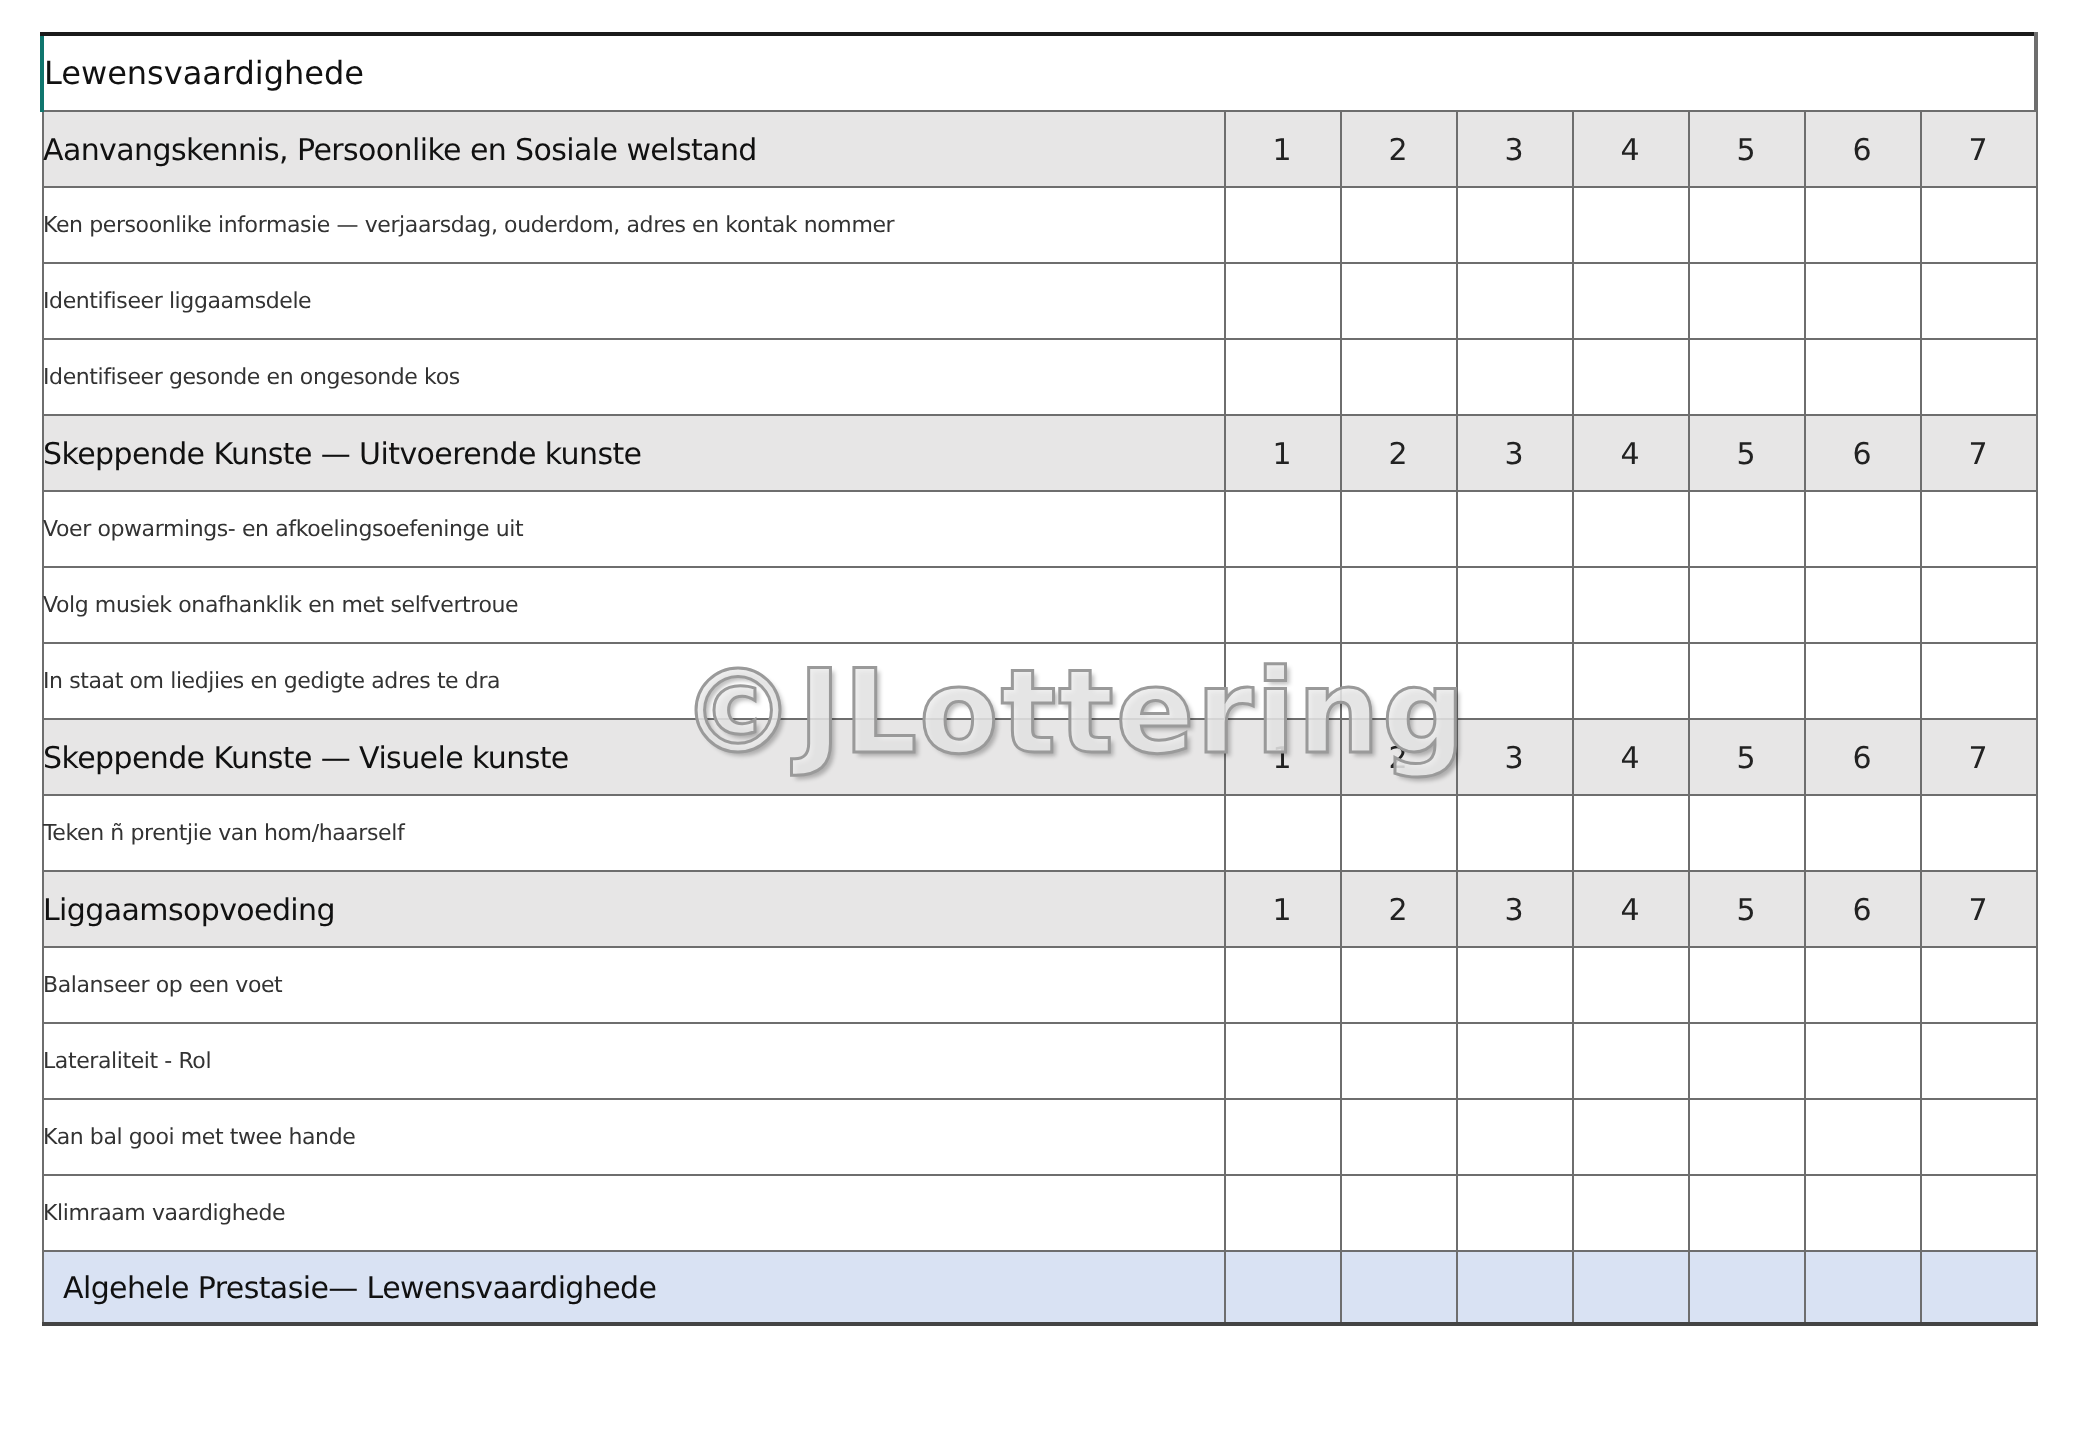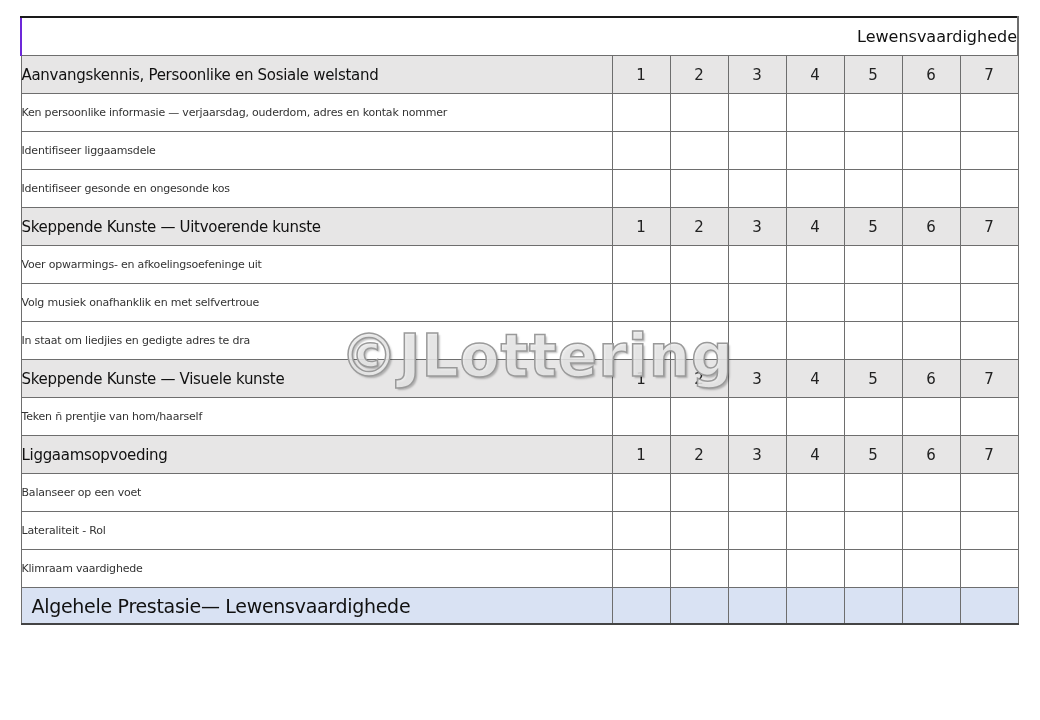--- a/index.html
+++ b/index.html
@@ -1,28 +1,28 @@
 <!DOCTYPE html>
 <html><head>
   <meta charset="utf-8">
   <style>
     html, body { margin: 0; padding: 0; background: #ffffff; }
     body { width: 1040px; height: 720px; position: relative; overflow: hidden;
            font-family: "DejaVu Sans", sans-serif; color: #111; }
     .sheet { position: absolute; left: 20px; top: 16px; width: 999px; }
     table { border-collapse: collapse; width: 999px; table-layout: fixed; }
     td { border: 1.5px solid #6e6e6e; padding: 0; height: 37px; vertical-align: middle; }
-    td.title { text-align: right; font-size: 16px; border-top: 2px solid #1a1a1a;
-               border-left: 2px solid #6d28d9; border-right: 2px solid #6e6e6e; }
+    td.title { text-align: left; font-size: 16px; border-top: 2px solid #1a1a1a;
+               border-left: 2px solid #0f766e; border-right: 2px solid #6e6e6e; }
     tr.section td { background: #e7e6e6; }
     tr.section td.label { font-size: 15px; letter-spacing: -0.3px; }
     tr.section td.num { text-align: center; font-size: 15px; color: #222; }
     tr.item td.label { font-size: 11px; color: #333; letter-spacing: -0.2px; }
     tr.overall td { background: #d9e2f3; height: 35px; border-bottom: 2px solid #444; }
-    tr.overall td.label { font-size: 19px; padding-left: 10px; letter-spacing: -0.3px; }
+    tr.overall td.label { font-size: 15px; padding-left: 10px; letter-spacing: -0.3px; }
     td.cell { background: transparent; }
     col.labelcol { width: 591px; }
     col.numcol { width: 58px; }
     .watermark { position: absolute; left: 340px; top: 322px; font-family: "DejaVu Sans", sans-serif;
                  font-size: 58px; font-weight: bold; color: rgba(235,235,235,0.85);
                  -webkit-text-stroke: 1.5px #9a9a9a; letter-spacing: 1px; pointer-events: none;
                  text-shadow: 2px 2px 2px rgba(0,0,0,0.25); }
   </style>
 </head>
 <body>
@@ -167,20 +167,30 @@
           <td class="label">Lateraliteit - Rol</td>
           <td class="cell"></td>
           <td class="cell"></td>
           <td class="cell"></td>
           <td class="cell"></td>
           <td class="cell"></td>
           <td class="cell"></td>
           <td class="cell"></td>
         </tr>
         <tr class="item">
+          <td class="label">Kan bal gooi met twee hande</td>
+          <td class="cell"></td>
+          <td class="cell"></td>
+          <td class="cell"></td>
+          <td class="cell"></td>
+          <td class="cell"></td>
+          <td class="cell"></td>
+          <td class="cell"></td>
+        </tr>
+        <tr class="item">
           <td class="label">Klimraam vaardighede</td>
           <td class="cell"></td>
           <td class="cell"></td>
           <td class="cell"></td>
           <td class="cell"></td>
           <td class="cell"></td>
           <td class="cell"></td>
           <td class="cell"></td>
         </tr>
         <tr class="overall">

